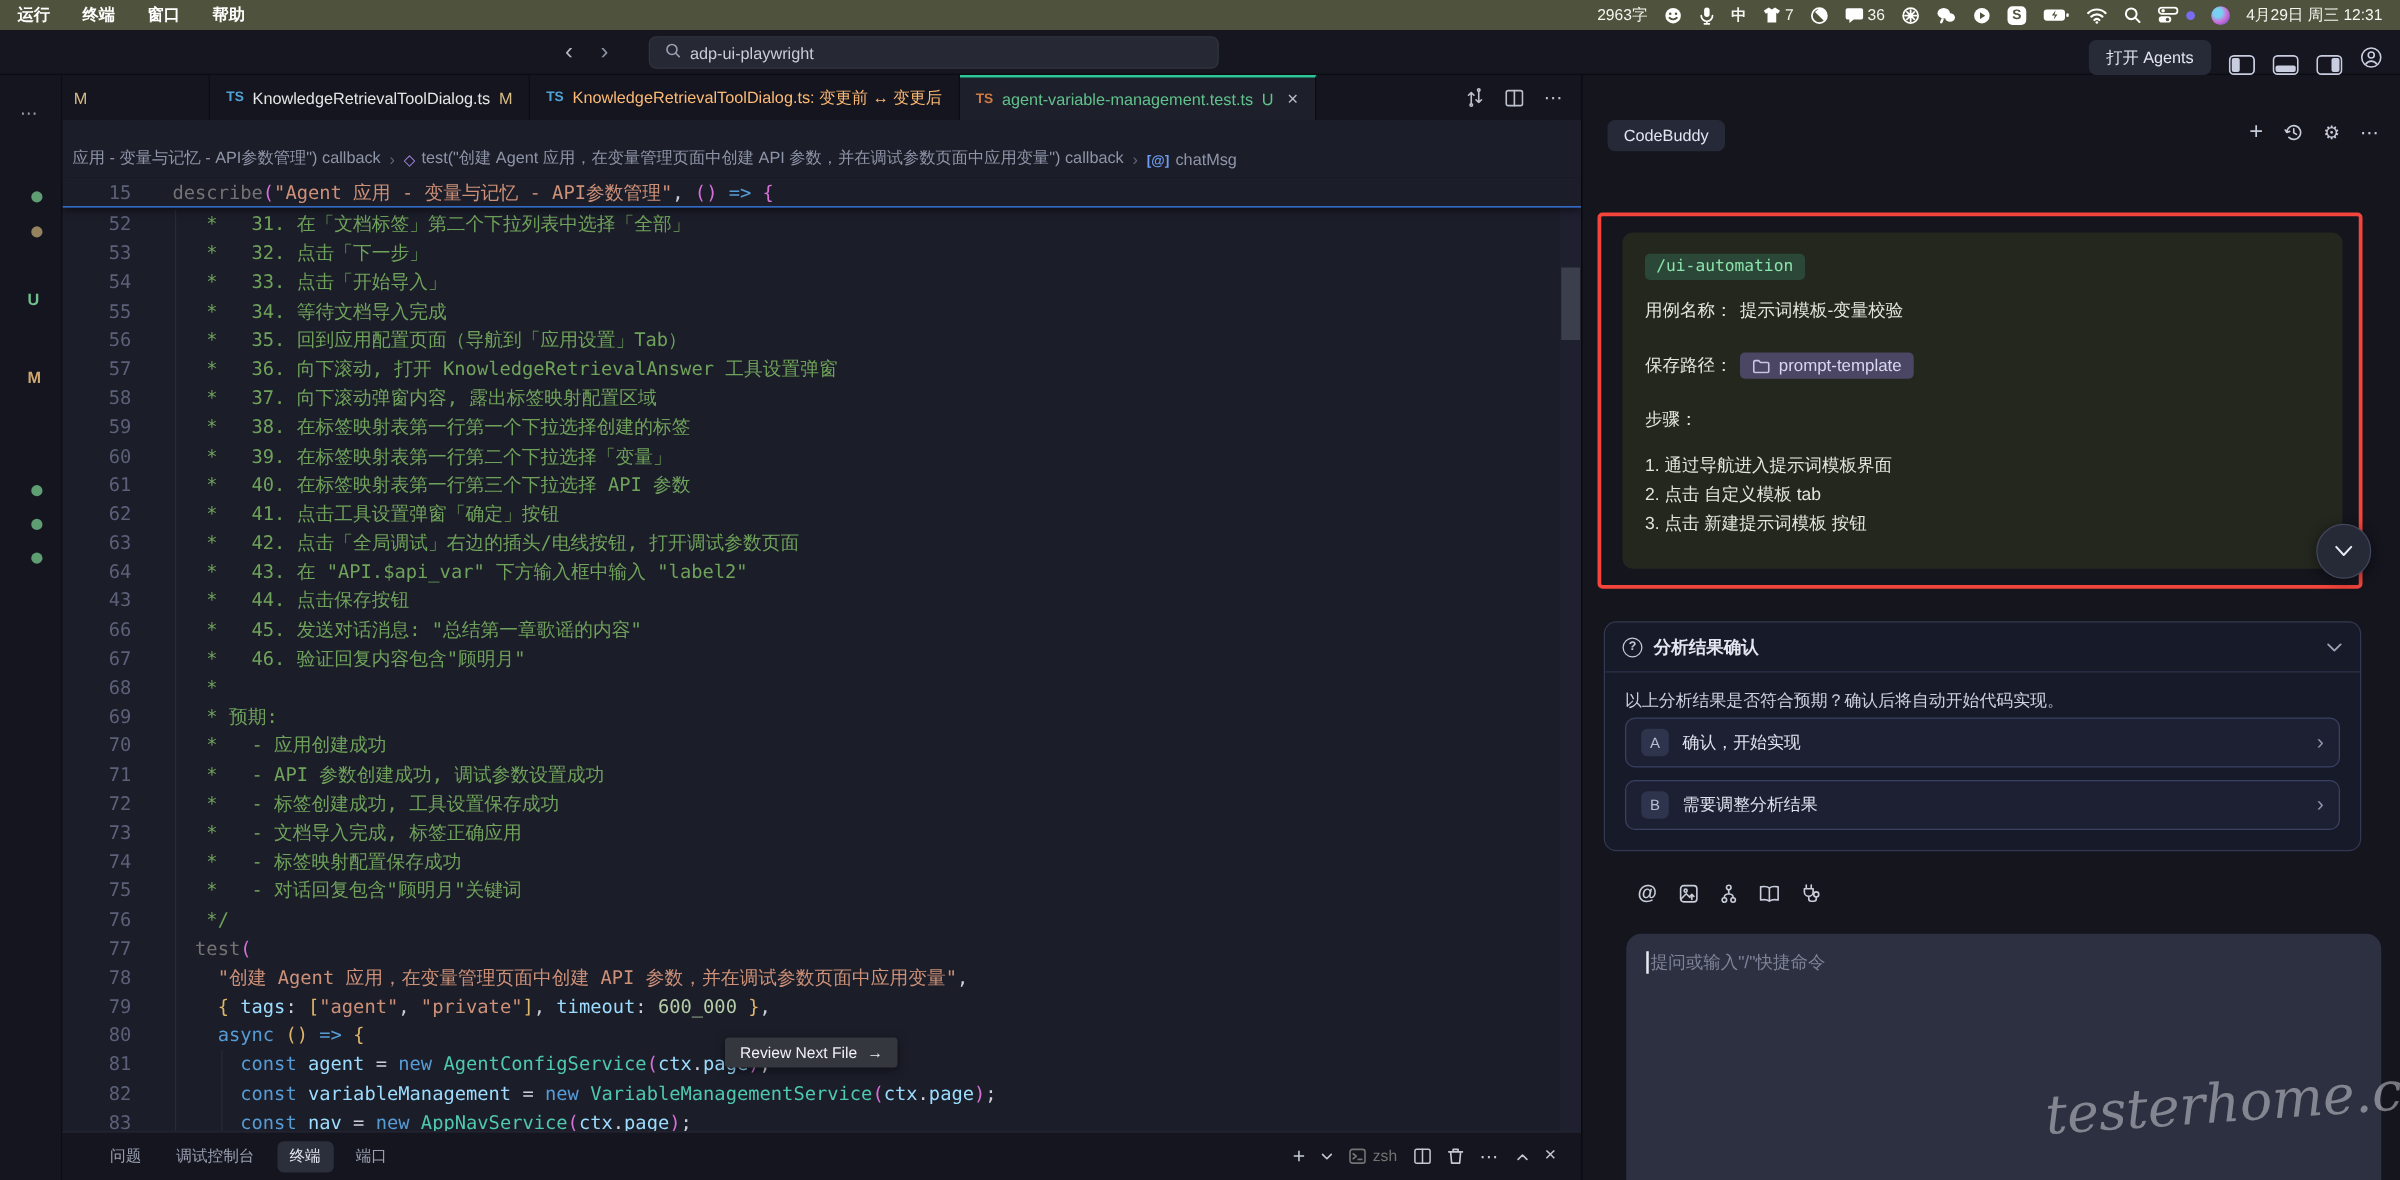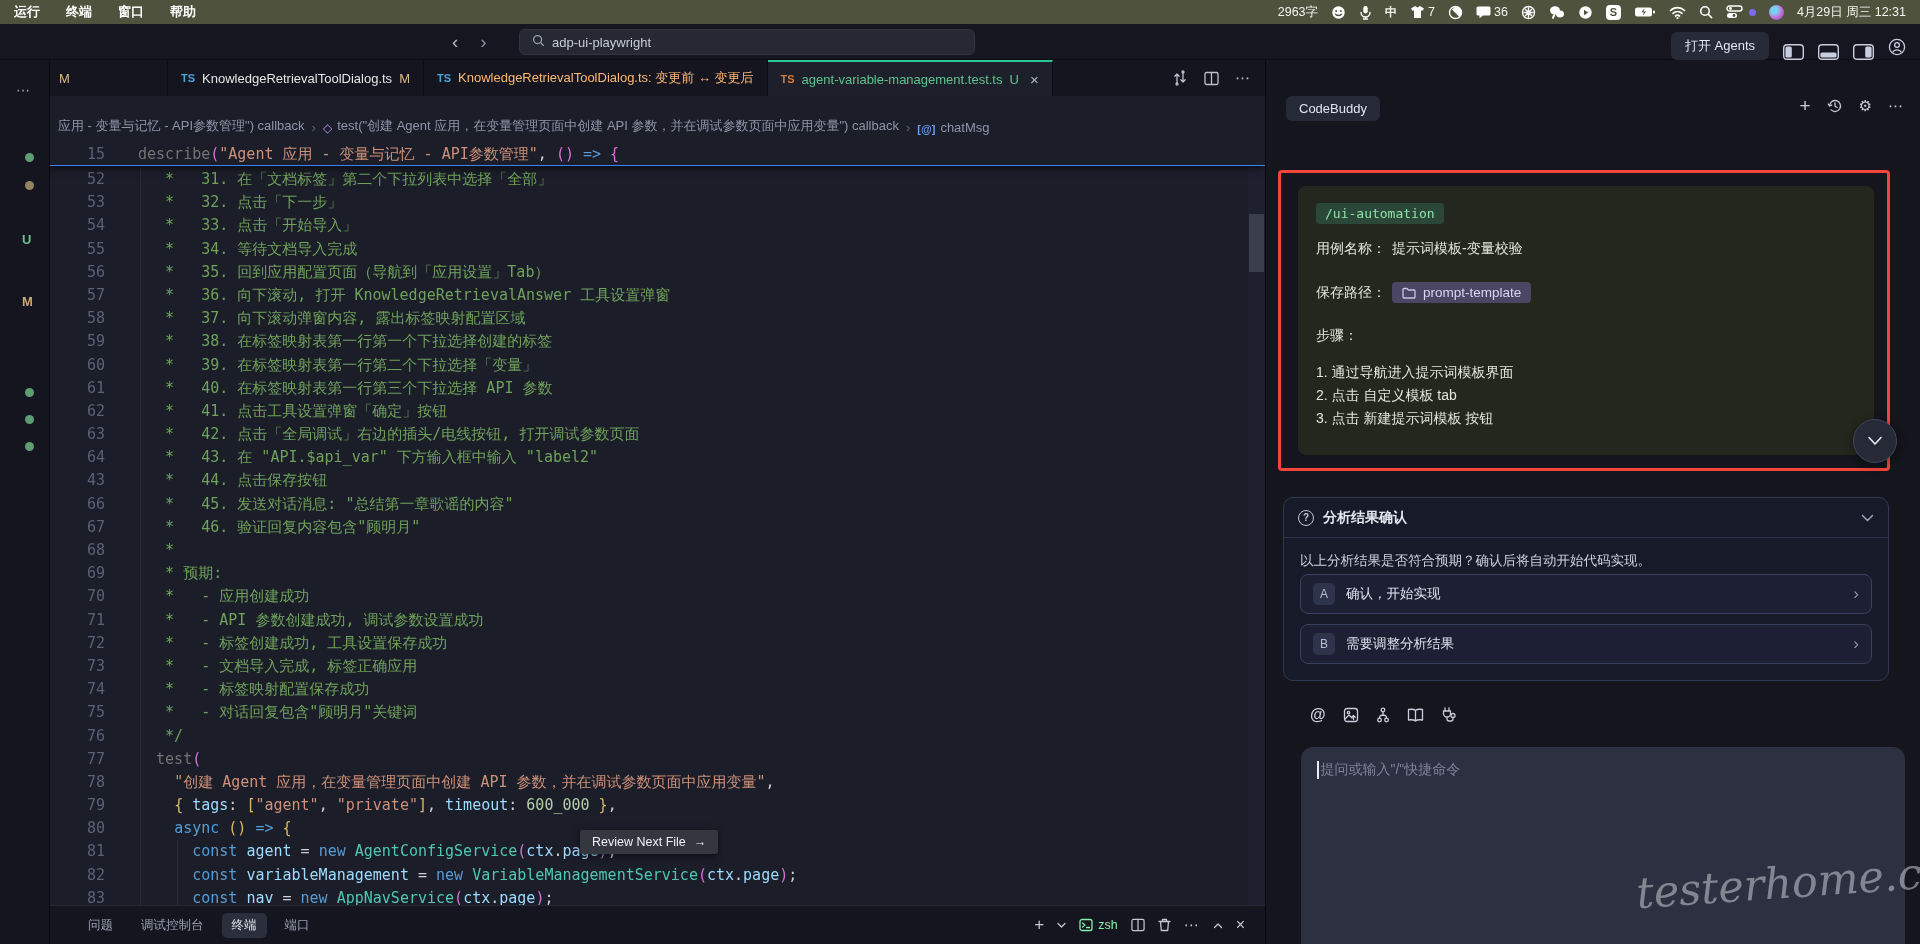--- a/index.html
+++ b/index.html
@@ -86,21 +86,21 @@
     box-shadow:0 2px 8px rgba(0,0,0,.5);display:flex;gap:8px;align-items:center;cursor:pointer}
 
   
   .panel-tabs{height:39px;background:#14151e;border-top:1px solid #262836;display:flex;
     align-items:center;padding-left:28px;gap:8px;font-size:12.5px;color:#9ba1b3;flex:none;position:relative}
   .ptab{padding:4px 10px;border-radius:5px;cursor:pointer}
   .ptab.active{background:#2b2e3b;color:#e2e5ee}
   .panel-acts{position:absolute;right:20px;top:0;height:100%;display:flex;align-items:center;gap:13px;
     color:#c3c8d4}
   .panel-acts svg{display:block;stroke:currentColor;fill:none;stroke-width:1.3;stroke-linecap:round;stroke-linejoin:round}
-  .zsh-chip{display:flex;align-items:center;gap:5px;font-size:12.5px;color:#86efac}
+  .zsh-chip{display:flex;align-items:center;gap:5px;font-size:12.5px;color:#737373}
 
   
   .right-panel{flex:1;background:#14151d;border-left:1px solid #08090d;position:relative;overflow:hidden}
   .cb-pill{position:absolute;left:20px;top:36px;background:#262a38;border-radius:6px;padding:5px 13px;
     color:#e2e5ef;font-size:13px;cursor:pointer}
   .cb-acts{position:absolute;right:16px;top:36px;display:flex;align-items:center;gap:16px;color:#c6cbd8}
   .cb-acts .plus{font-size:19px;line-height:1}
   .cb-acts .gear{font-size:15px}
   .cb-acts .dots{font-size:15px;letter-spacing:1px}
   .cb-acts svg{display:block;stroke:currentColor;fill:none;stroke-width:1.3;stroke-linecap:round}

